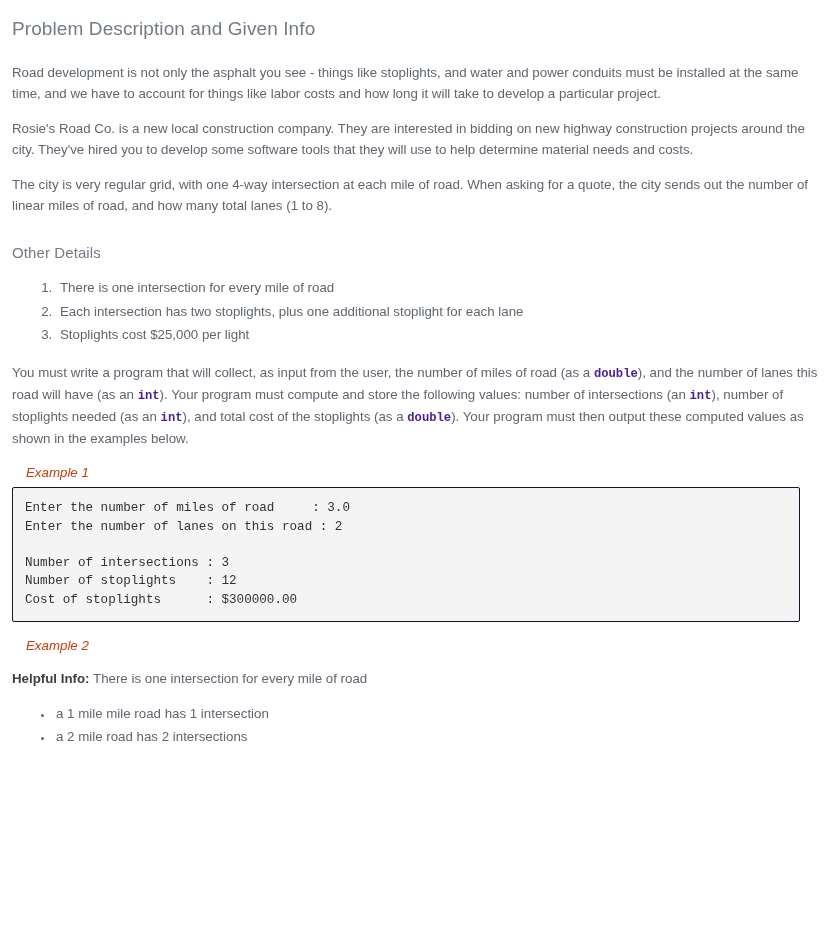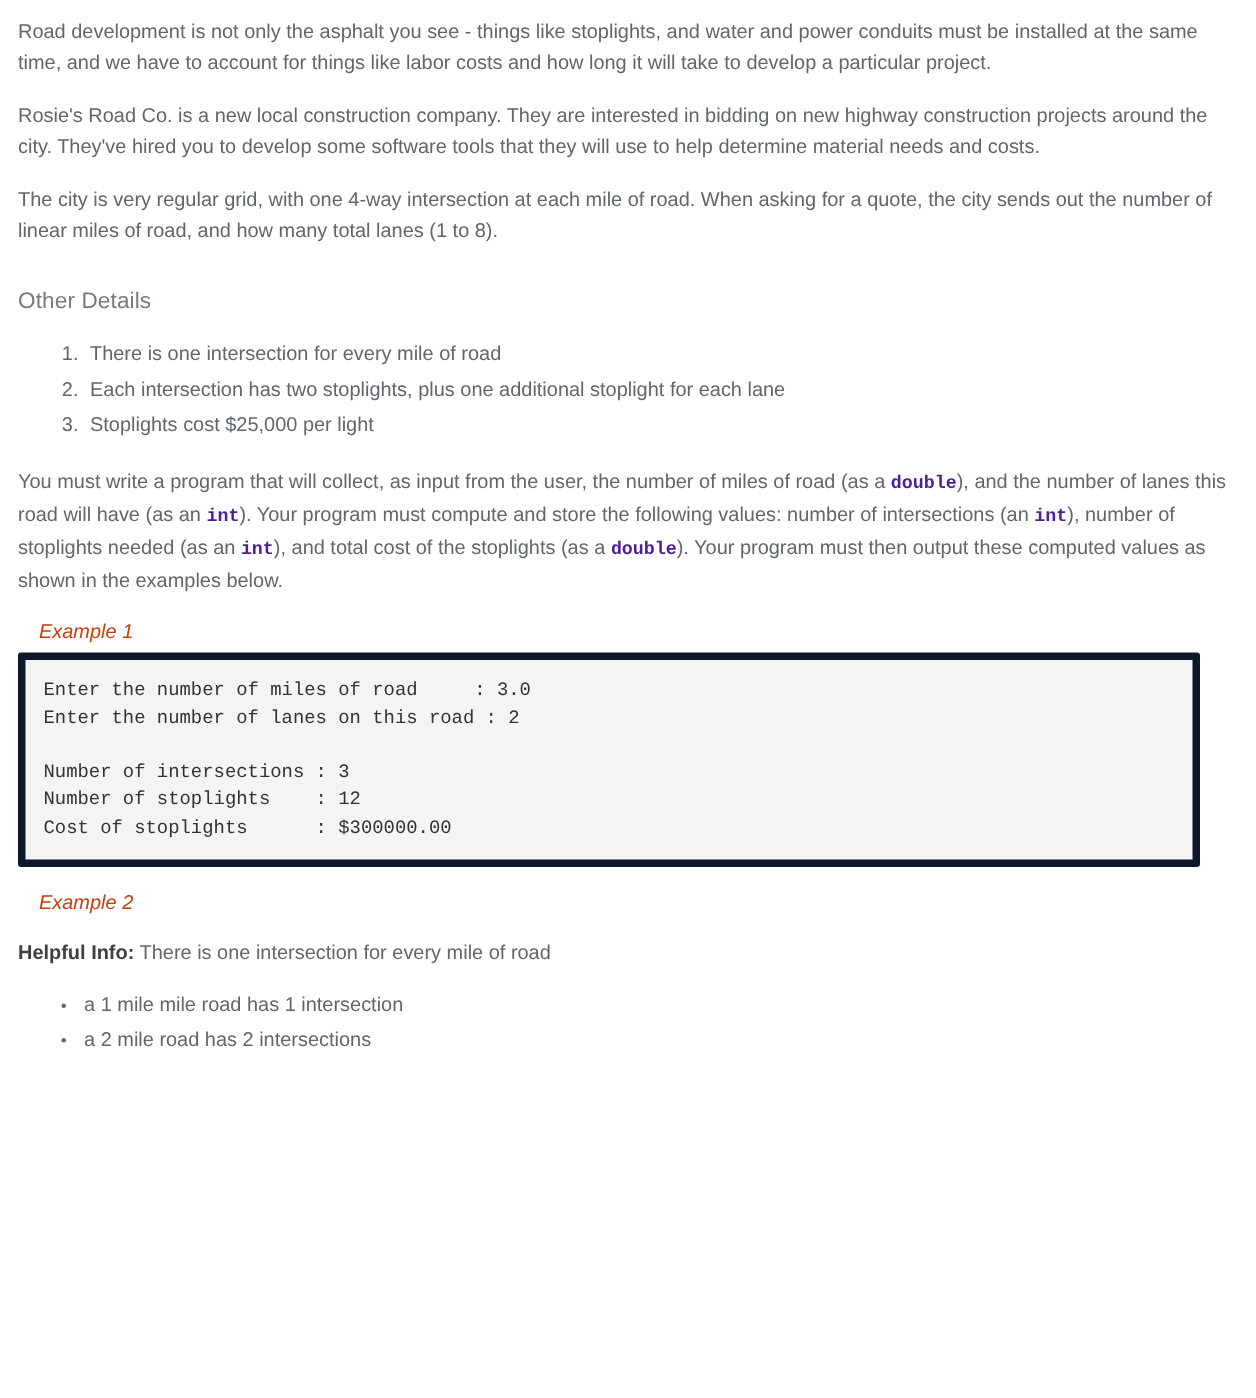--- a/index.html
+++ b/index.html
@@ -66,38 +66,39 @@
   ul.bullet-list li::marker { font-size: 11px; }
   .example-label {
     font-size: 13.3px;
     color: #c2410c;
     margin: 16px 0 7px 16px;
     font-style: italic;
   }
   pre.code-block {
     margin: 0 0 6px 2px;
     background: #f4f4f4;
-    border: 5px solid #0f172a;
+    border: 1px solid #0f172a;
     border-radius: 2px;
     padding: 11px 12px 12px 12px;
     width: 788px;
     font-family: "Liberation Mono", "DejaVu Sans Mono", monospace;
     font-size: 12.6px;
     line-height: 1.45;
     color: #2f3338;
     white-space: pre;
     overflow-x: auto;
   }
   .spacer-8 { height: 8px; }
 </style>
 </head>
 <body>
 
 <div class="page">
 
+  <h2 class="section-heading">Problem Description and Given Info</h2>
 
   <p class="body-text">Road development is not only the asphalt you see - things like stoplights, and water and power conduits must be installed at the same time, and we have to account for things like labor costs and how long it will take to develop a particular project.</p>
   <p class="body-text">Rosie's Road Co. is a new local construction company. They are interested in bidding on new highway construction projects around the city. They've hired you to develop some software tools that they will use to help determine material needs and costs.</p>
   <p class="body-text">The city is very regular grid, with one 4-way intersection at each mile of road. When asking for a quote, the city sends out the number of linear miles of road, and how many total lanes (1 to 8).</p>
 
   <h2 class="section-heading secondary">Other Details</h2>
 
   <ol class="details-list">
     <li>There is one intersection for every mile of road</li>
     <li>Each intersection has two stoplights, plus one additional stoplight for each lane</li>

